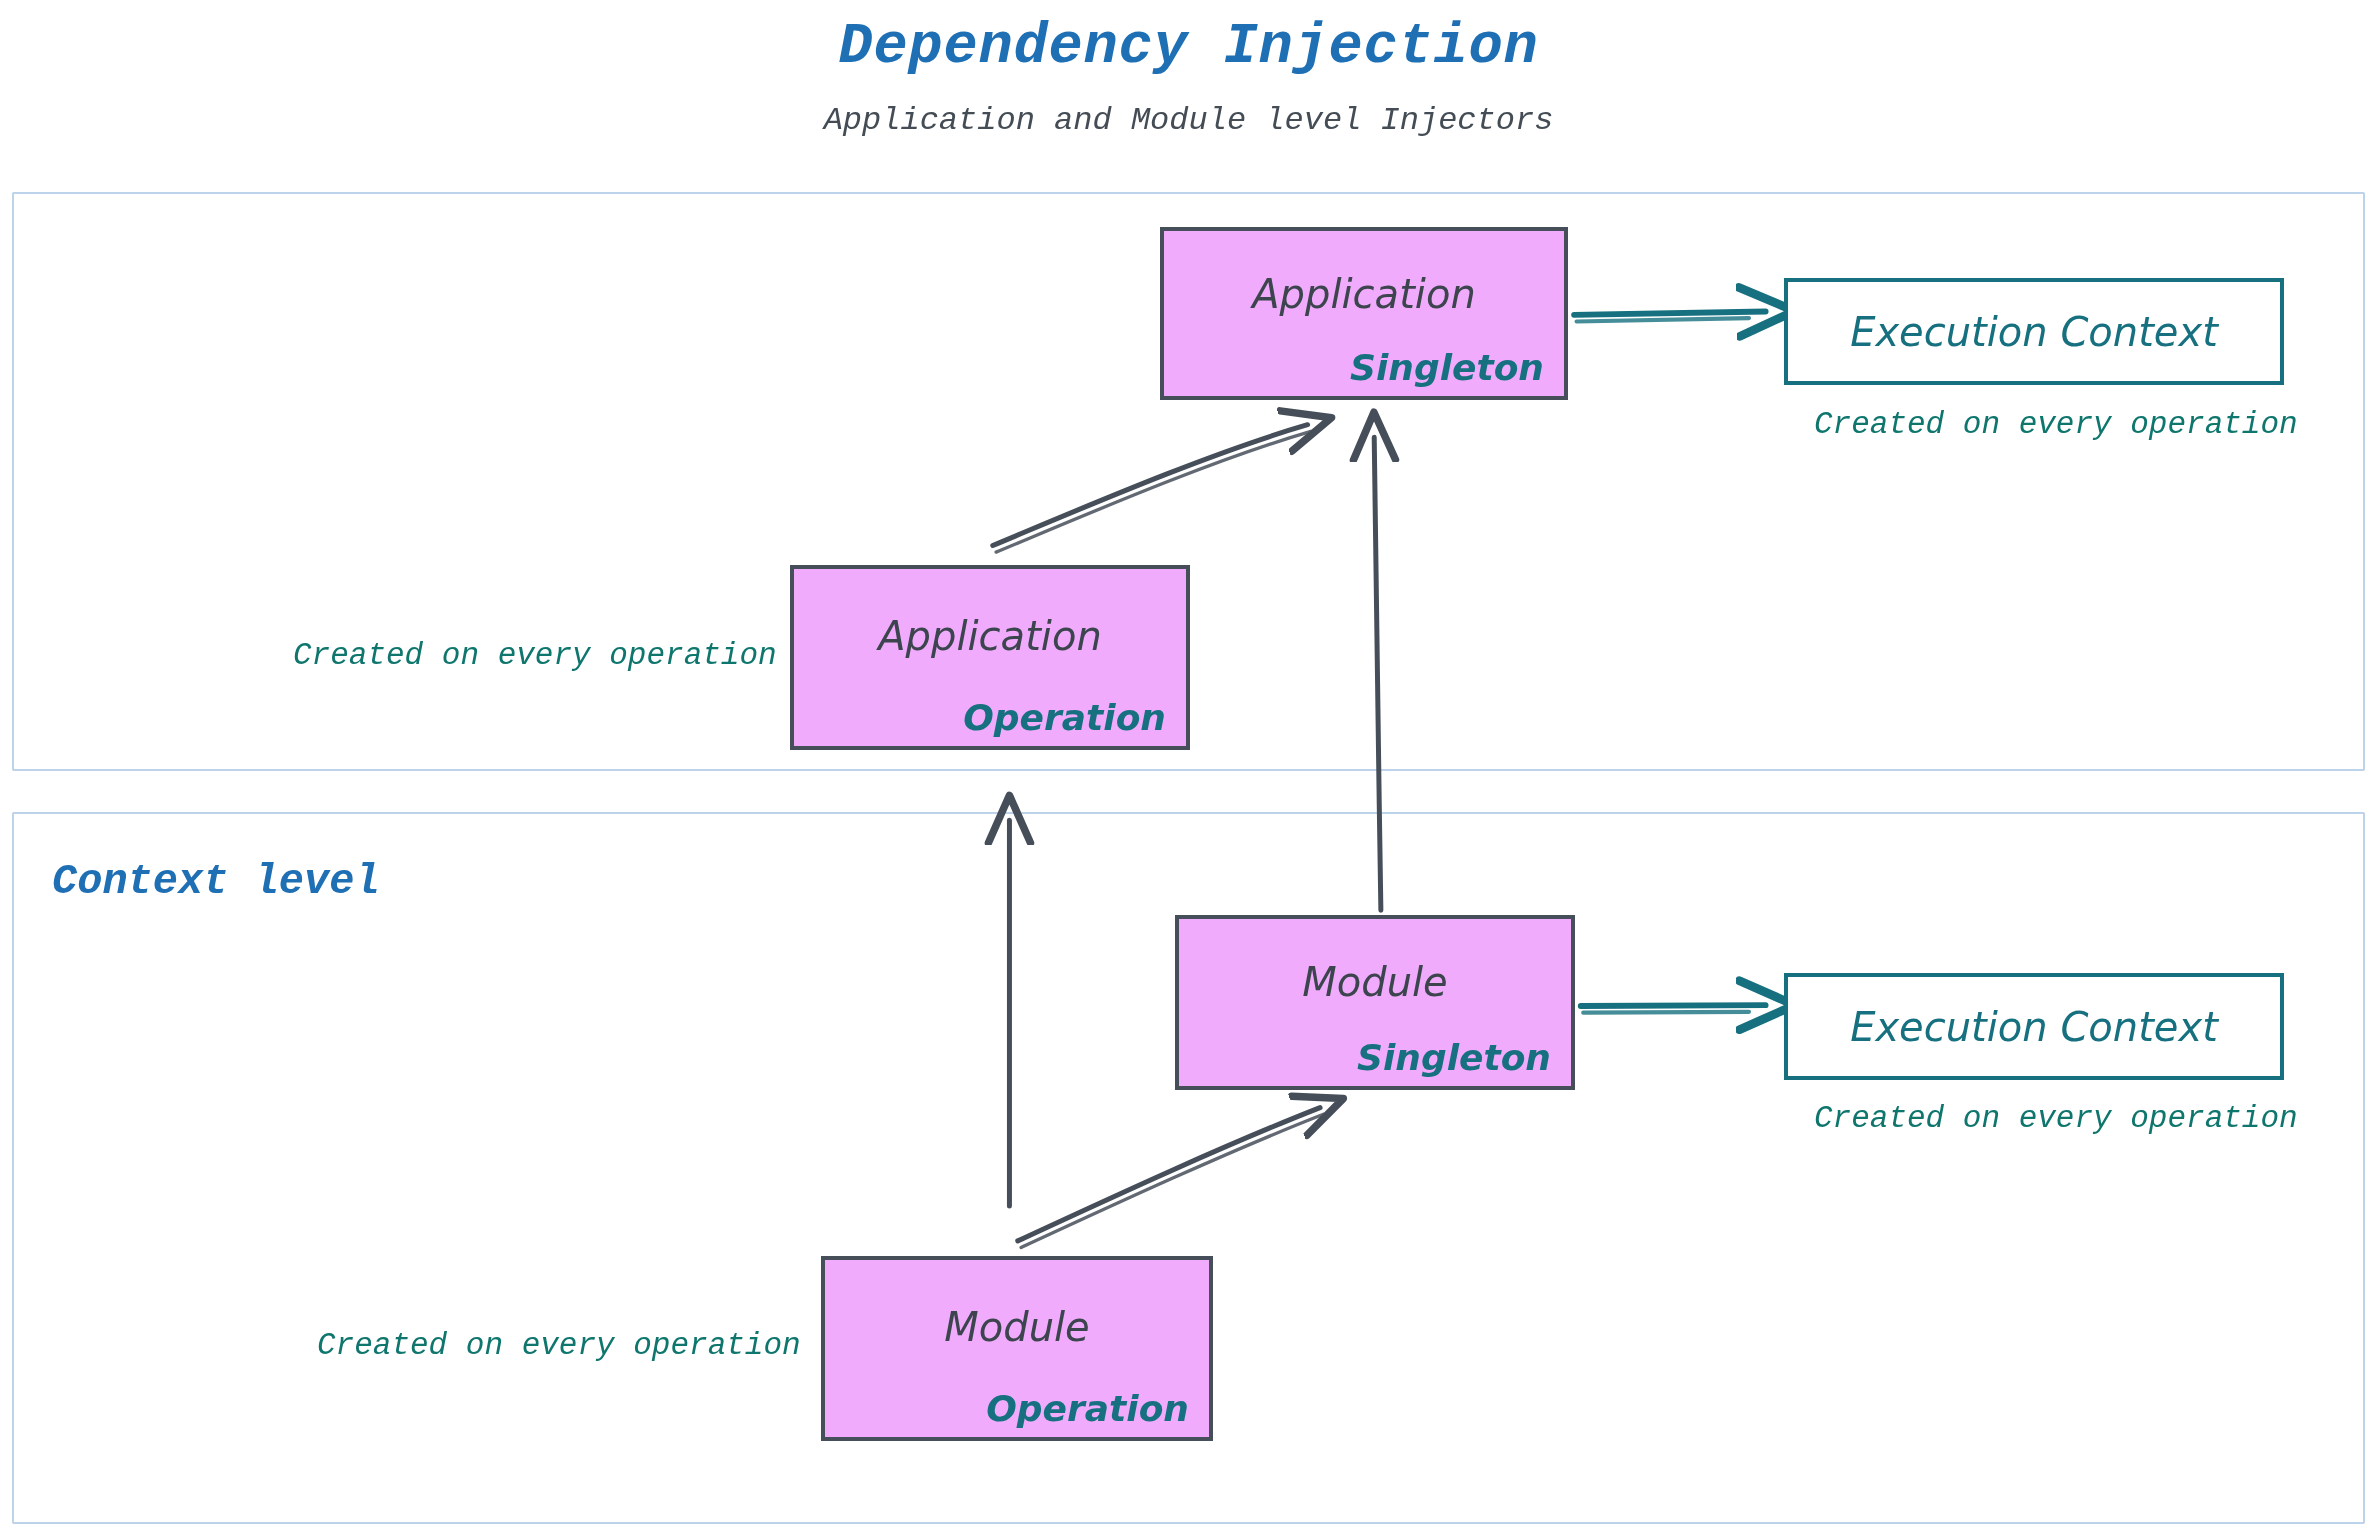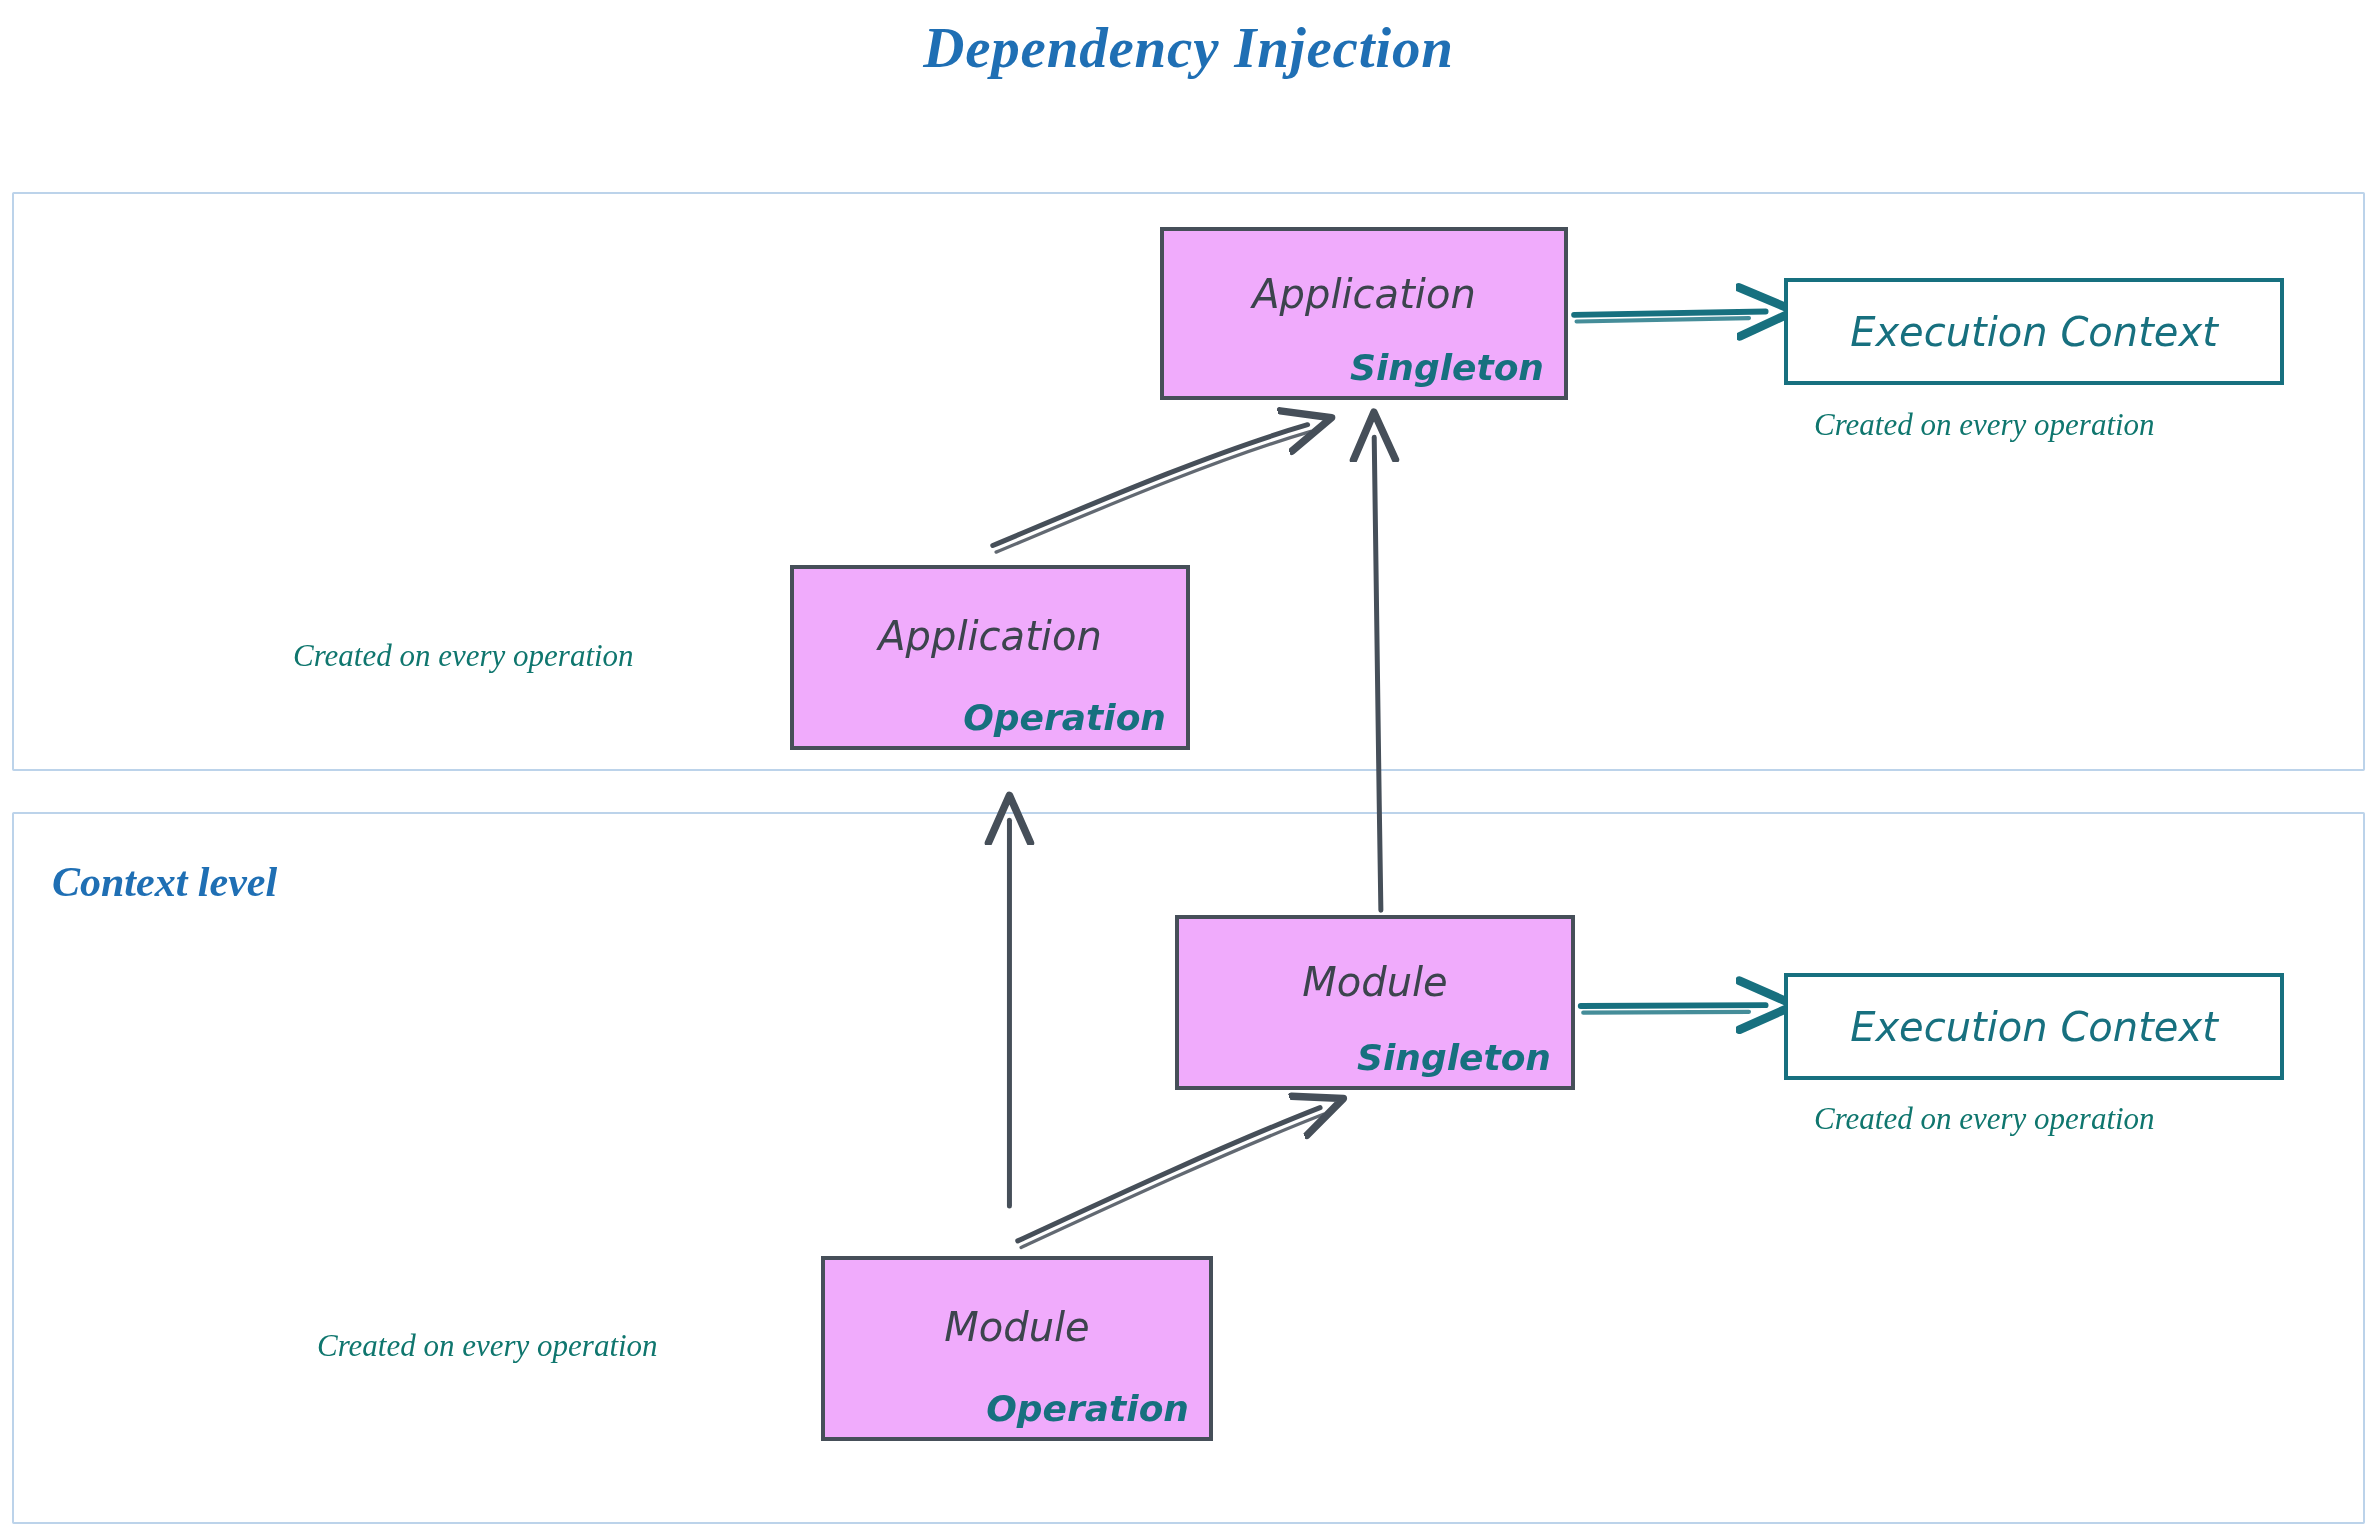--- a/index.html
+++ b/index.html
@@ -21,21 +21,21 @@
     position: absolute;
     left: 0;
     top: 0;
     width: 2377px;
     height: 1534px;
     pointer-events: none;
   }
   .txt {
     position: absolute;
     white-space: nowrap;
-    font-family: Liberation Serif, serif;
+    font-family: Liberation Mono, monospace;
   }
 
   
   #title {
     left: 0;
     top: 15px;
     width: 2377px;
     text-align: center;
     font-size: 57px;
     font-weight: 700;
@@ -137,20 +137,21 @@
   #cap-ec-mod  { left: 1814px; top: 1101px; }
   #cap-app-op  { left: 293px;  top: 638px; }
   #cap-mod-op  { left: 317px;  top: 1328px; }
 </style>
 </head>
 <body>
 
 <div id="canvas">
 
   <div class="txt" id="title">Dependency Injection</div>
+  <div class="txt" id="subtitle">Application and Module level Injectors</div>
 
   <div class="level-box" id="level-app"></div>
   <div class="level-box" id="level-mod"></div>
 
   <div class="txt level-label" id="label-mod">Context level</div>
 
   <svg class="layer" viewBox="0 0 2854 1842">
     <defs>
       <marker id="ah-dark" markerWidth="14" markerHeight="14" refX="5" refY="5" orient="auto" markerUnits="strokeWidth">
         <path d="M0.5,0.8 L10,5 L0.5,9.2" fill="none" stroke="#464f59" stroke-width="1.5" stroke-linecap="round" stroke-linejoin="round"></path>

